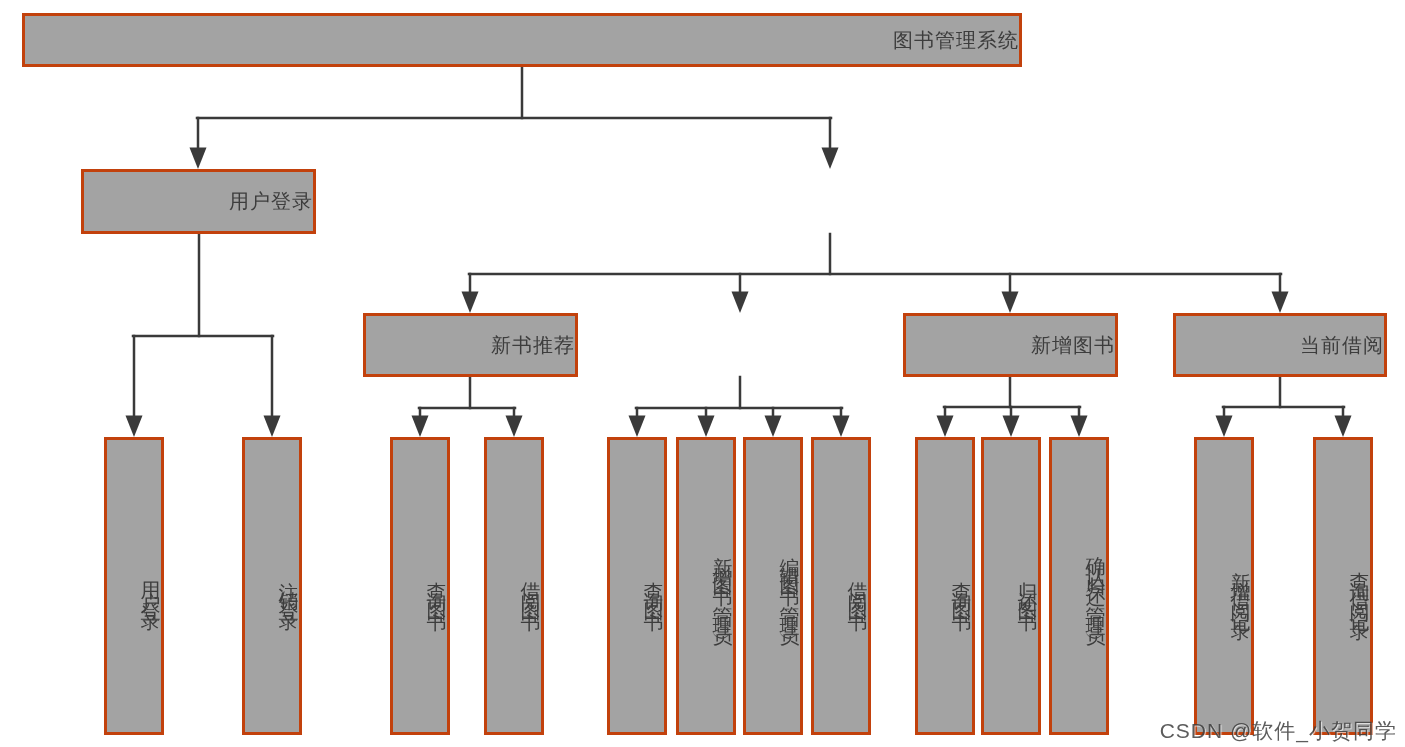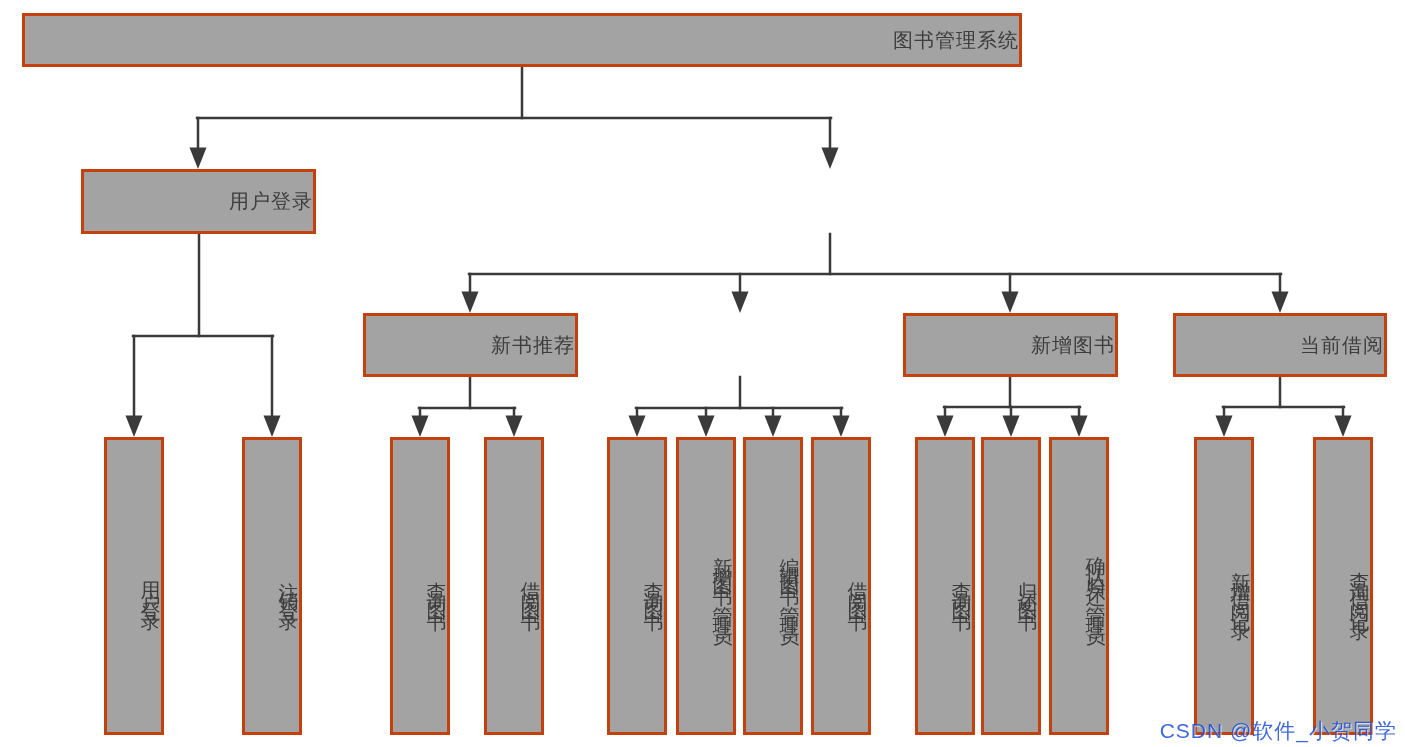--- a/index.html
+++ b/index.html
@@ -39,21 +39,21 @@
     letter-spacing: 10px;
     white-space: nowrap;
   }
   .leaf { width: 60px; height: 298px; top: 437px; }
   .lvl2 { height: 64px; top: 313px; width: 215px; }
   .watermark {
     position: absolute;
     top: 717px;
     right: 8px;
     font-size: 21px;
-    color: #1d4ed8;
+    color: #404040;
     letter-spacing: 1px;
     opacity: 0.85;
     text-shadow: 1px 1px 1px rgba(255,255,255,0.9);
     z-index: 5;
     white-space: nowrap;
   }
 </style>
 </head>
 <body>
 

